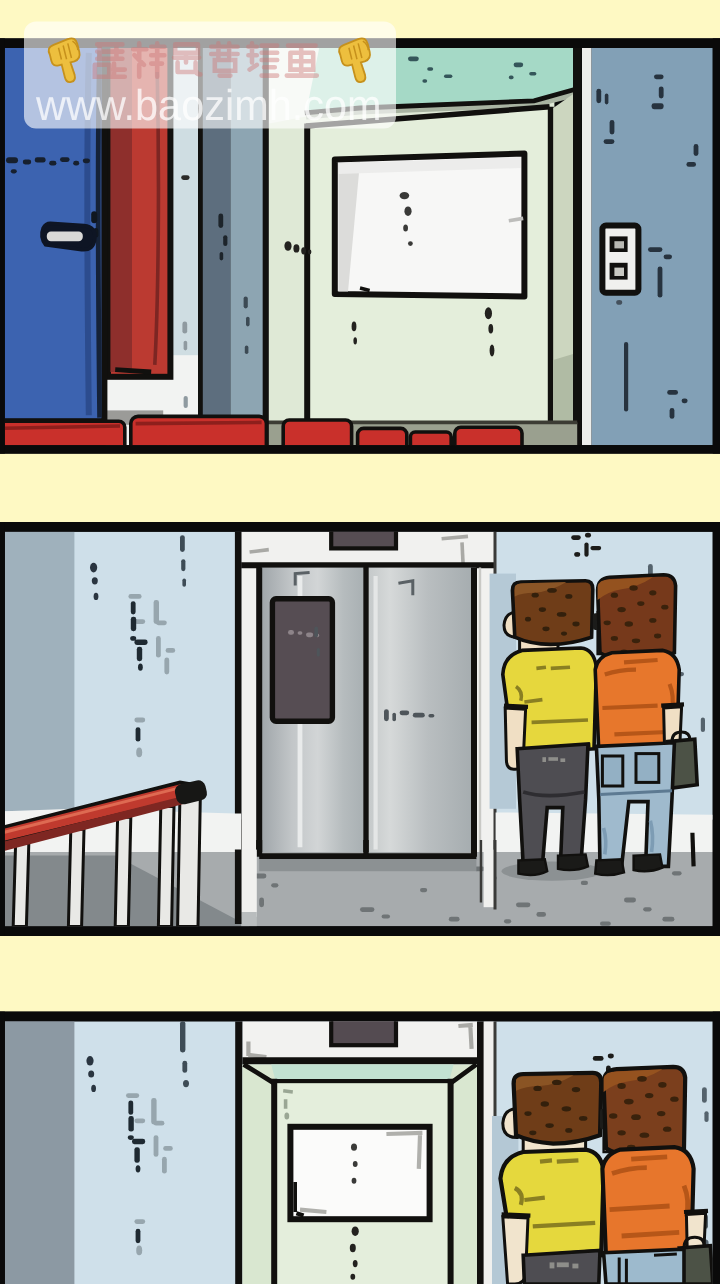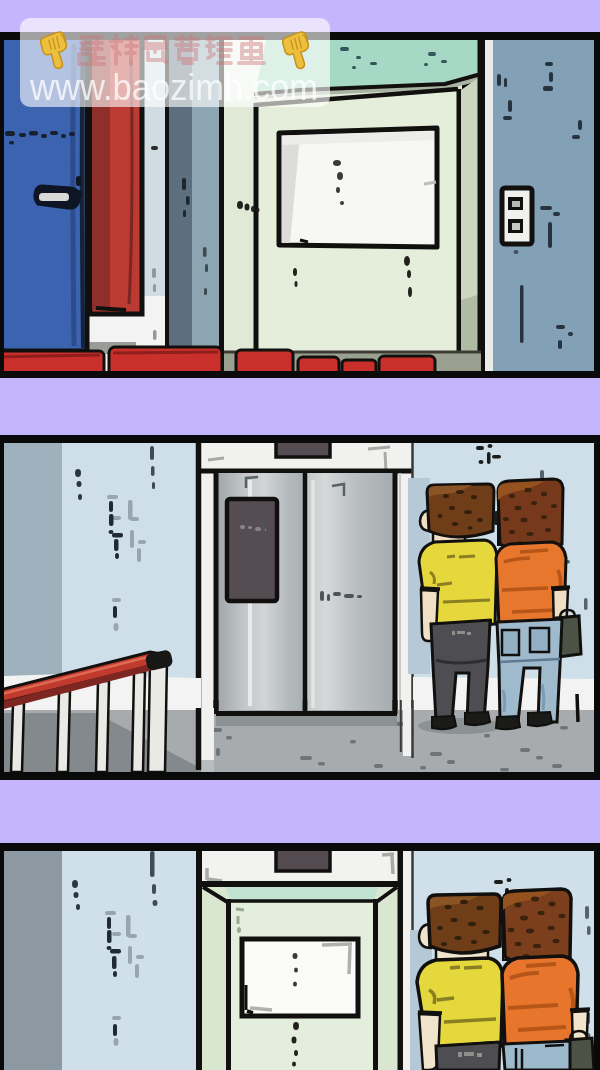--- a/index.html
+++ b/index.html
@@ -1,17 +1,17 @@
 <!DOCTYPE html>
 <html><head>
 <meta charset="utf-8">
 <style>
 html,body{margin:0;padding:0;background:#ffffff;}
 body{font-family:"Liberation Sans", sans-serif;}
-#page{position:relative;width:600px;height:1070px;background:#c4b5fd;overflow:hidden;}
+#page{position:relative;width:600px;height:1070px;background:#fef9c3;overflow:hidden;}
 </style>
 </head>
 <body>
 <div id="page">
 <svg width="600" height="1070" viewBox="0 0 600 1070">
 
 <g>
 <rect x="0" y="32" width="600" height="346" fill="#0a0a0a"></rect>
 </g>
 <clipPath id="p1">

